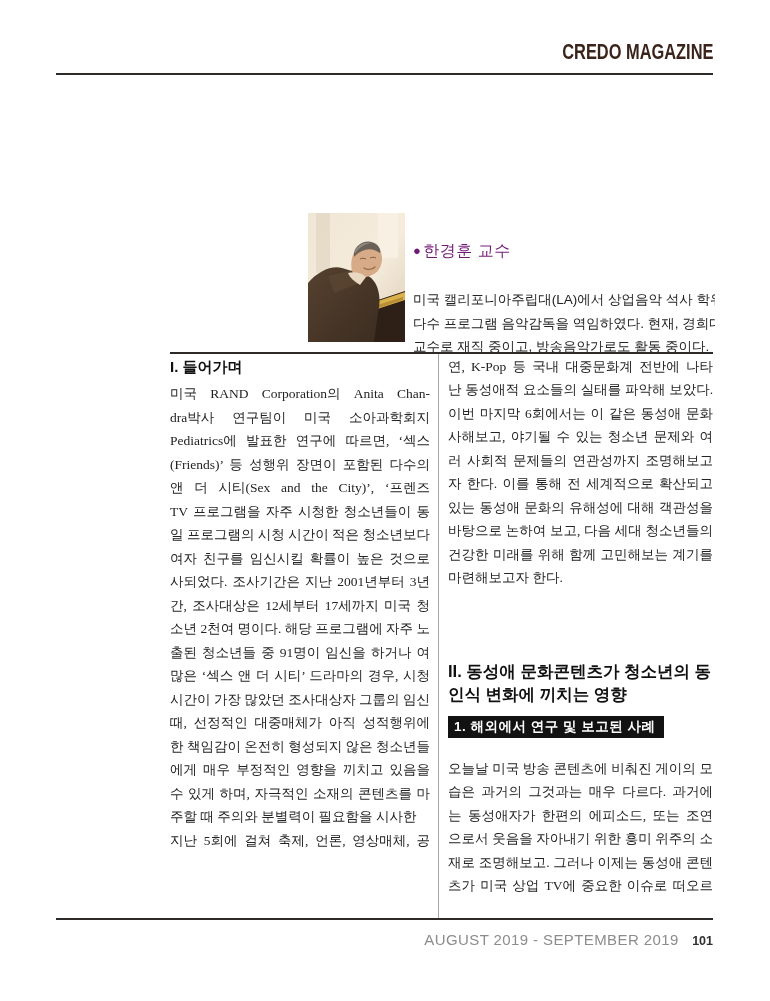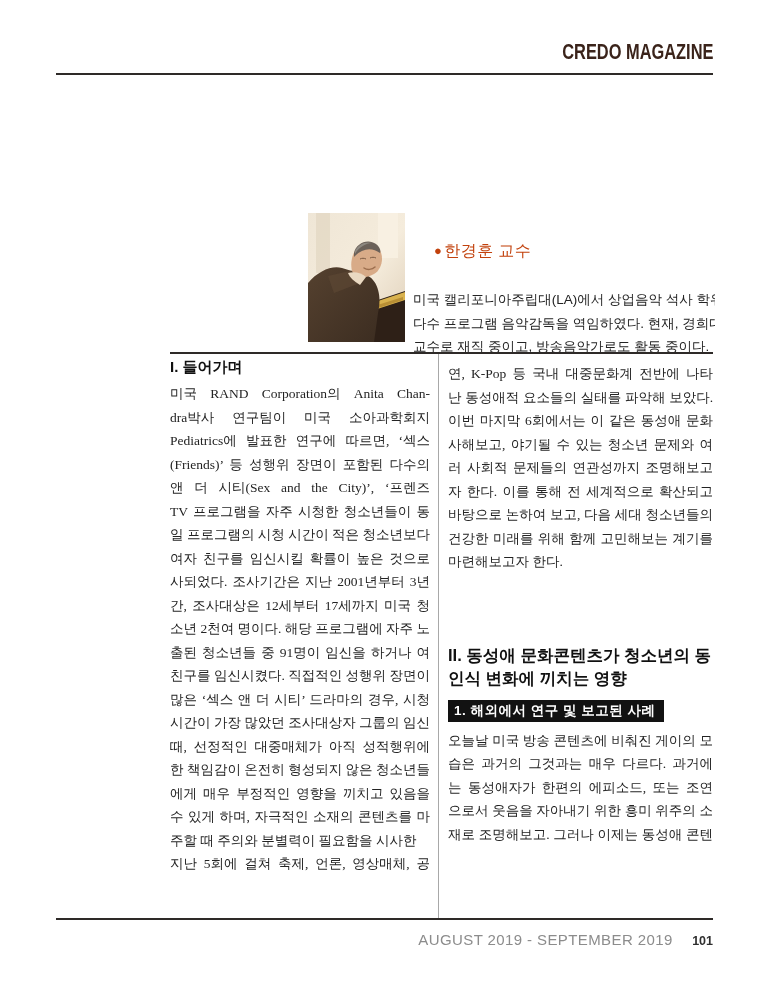--- a/index.html
+++ b/index.html
@@ -21,22 +21,22 @@
   .rule { position:absolute; background:var(--rule,#2e2a28); height:2px; }
   .rule-top    { left:56px;  width:657px; top:73px; }
   .rule-mid    { left:170px; width:543px; top:352px; }
   .rule-bottom { left:56px;  width:657px; top:918px; }
 
   
   .photo { position:absolute; left:308px; top:213px; width:97px; height:129px; }
   .photo svg { display:block; }
   .author-info { position:absolute; left:413px; top:241px; width:302px; }
   .author-name {
-    font-family:Liberation Serif, serif;
-    font-size:16px; color:#c2410c; letter-spacing:0.5px;margin-left:21px;
+    font-family:Liberation Sans, sans-serif;
+    font-size:16px; color:#701a75; letter-spacing:0.5px;
   }
   .author-name .bullet { font-size:13px; margin-right:2px; vertical-align:1px; }
   .bio { margin-top:26px; }
   .bio .tline {
     font-family:"Liberation Sans","DejaVu Sans",sans-serif;
     font-size:11px; line-height:16.5px; height:16.5px;
     color:var(--bio-text,#5c5c5c); white-space:nowrap;
   }
 
   
@@ -51,45 +51,45 @@
     font-size:15px; line-height:20px; font-weight:bold; color:#101010;
   }
   .para { margin:0; }
   .para + .para { }
   .para .tline {
     font-size:13.5px; line-height:23.5px; height:23.5px; overflow:hidden;
     color:var(--body-text,#232323);
   }
   .tline.jline { text-align:justify; text-align-last:justify; }
 
-  .col-right .lead { margin-top:8px; }
+  .col-right .lead { margin-top:0; }
   .col-right .lead .para:first-child { margin-top:0.5px; }
 
   .section-heading { margin-top:69px; }
   .section-heading .tline {
     font-family:"Liberation Sans","DejaVu Sans",sans-serif;
     font-size:16.5px; line-height:24px; font-weight:bold; color:#101010;
   }
   .black-label-wrap { margin-top:10px; }
   .black-label {
     display:inline-block; background:var(--label-bg,#121212);
     color:var(--label-text,#ffffff);
     font-family:"Liberation Sans","DejaVu Sans",sans-serif;
     font-size:13.5px; font-weight:bold; line-height:15px;
     padding:3px 8px 4px 6px; letter-spacing:0.5px;text-align:center;
   }
-  .after-label { margin-top:7px; }
+  .after-label { margin-top:19px; }
 
   
   .footer-text {
     position:absolute; top:931px; right:57px; white-space:nowrap;
     font-family:"Liberation Sans","DejaVu Sans",sans-serif;
   }
   .footer-issue { font-size:15px; letter-spacing:0.4px; color:var(--footer-text,#8c8c8c); }
-  .footer-page  { font-size:12.5px; font-weight:bold; color:var(--page-number,#2f2f2f); margin-left:15px; }
+  .footer-page  { font-size:12.5px; font-weight:bold; color:var(--page-number,#2f2f2f); margin-left:9px; }
 </style>
 </head>
 <body>
 
 <div class="page">
 
   <div class="mag-title">CREDO MAGAZINE</div>
   <div class="rule rule-top"></div>
 
   <div class="photo">
@@ -146,21 +146,20 @@
             <div class="tline jline">Pediatrics에 발표한 연구에 따르면, ‘섹스</div>
             <div class="tline jline">(Friends)’ 등 성행위 장면이 포함된 다수의</div>
             <div class="tline jline">앤 더 시티(Sex and the City)’, ‘프렌즈</div>
             <div class="tline jline">TV 프로그램을 자주 시청한 청소년들이 동</div>
             <div class="tline jline">일 프로그램의 시청 시간이 적은 청소년보다</div>
             <div class="tline jline">여자 친구를 임신시킬 확률이 높은 것으로 조</div>
             <div class="tline jline">사되었다. 조사기간은 지난 2001년부터 3년</div>
             <div class="tline jline">간, 조사대상은 12세부터 17세까지 미국 청</div>
             <div class="tline jline">소년 2천여 명이다. 해당 프로그램에 자주 노</div>
             <div class="tline jline">출된 청소년들 중 91명이 임신을 하거나 여자</div>
-            <div class="tline jline">친구를 임신시켰다. 직접적인 성행위 장면이</div>
             <div class="tline jline">많은 ‘섹스 앤 더 시티’ 드라마의 경우, 시청</div>
             <div class="tline jline">시간이 가장 많았던 조사대상자 그룹의 임신</div>
             <div class="tline jline">때, 선정적인 대중매체가 아직 성적행위에 대</div>
             <div class="tline jline">한 책임감이 온전히 형성되지 않은 청소년들</div>
             <div class="tline jline">에게 매우 부정적인 영향을 끼치고 있음을 알</div>
             <div class="tline jline">수 있게 하며, 자극적인 소재의 콘텐츠를 마</div>
             <div class="tline">주할 때 주의와 분별력이 필요함을 시사한다.</div>
           </div>
           <div class="para">
             <div class="tline jline">지난 5회에 걸쳐 축제, 언론, 영상매체, 공</div>
@@ -170,20 +169,21 @@
     <div class="col-div"></div>
     <div class="col-right">
       <div class="lead">
           <div class="para">
             <div class="tline jline">연, K-Pop 등 국내 대중문화계 전반에 나타</div>
             <div class="tline jline">난 동성애적 요소들의 실태를 파악해 보았다.</div>
             <div class="tline jline">이번 마지막 6회에서는 이 같은 동성애 문화</div>
             <div class="tline jline">사해보고, 야기될 수 있는 청소년 문제와 여</div>
             <div class="tline jline">러 사회적 문제들의 연관성까지 조명해보고</div>
             <div class="tline jline">자 한다. 이를 통해 전 세계적으로 확산되고</div>
+            <div class="tline jline">있는 동성애 문화의 유해성에 대해 객관성을</div>
             <div class="tline jline">바탕으로 논하여 보고, 다음 세대 청소년들의</div>
             <div class="tline jline">건강한 미래를 위해 함께 고민해보는 계기를</div>
             <div class="tline">마련해보고자 한다.</div>
           </div>
         </div>
       <div class="section-heading">
           <div class="para">
             <div class="tline">II. 동성애 문화콘텐츠가 청소년의 동성애</div>
             <div class="tline">인식 변화에 끼치는 영향</div>
           </div>
@@ -191,20 +191,21 @@
       <div class="black-label-wrap">
         <span class="black-label">1. 해외에서 연구 및 보고된 사례</span>
       </div>
       <div class="after-label">
           <div class="para">
             <div class="tline jline">오늘날 미국 방송 콘텐츠에 비춰진 게이의 모</div>
             <div class="tline jline">습은 과거의 그것과는 매우 다르다. 과거에</div>
             <div class="tline jline">는 동성애자가 한편의 에피소드, 또는 조연</div>
             <div class="tline jline">으로서 웃음을 자아내기 위한 흥미 위주의 소</div>
             <div class="tline jline">재로 조명해보고. 그러나 이제는 동성애 콘텐</div>
+            <div class="tline jline">츠가 미국 상업 TV에 중요한 이슈로 떠오르</div>
           </div>
         </div>
     </div>
   </div>
 
   <div class="rule rule-bottom"></div>
   <div class="footer-text">
     <span class="footer-issue">AUGUST 2019 - SEPTEMBER 2019</span>
     <span class="footer-page">101</span>
   </div>

